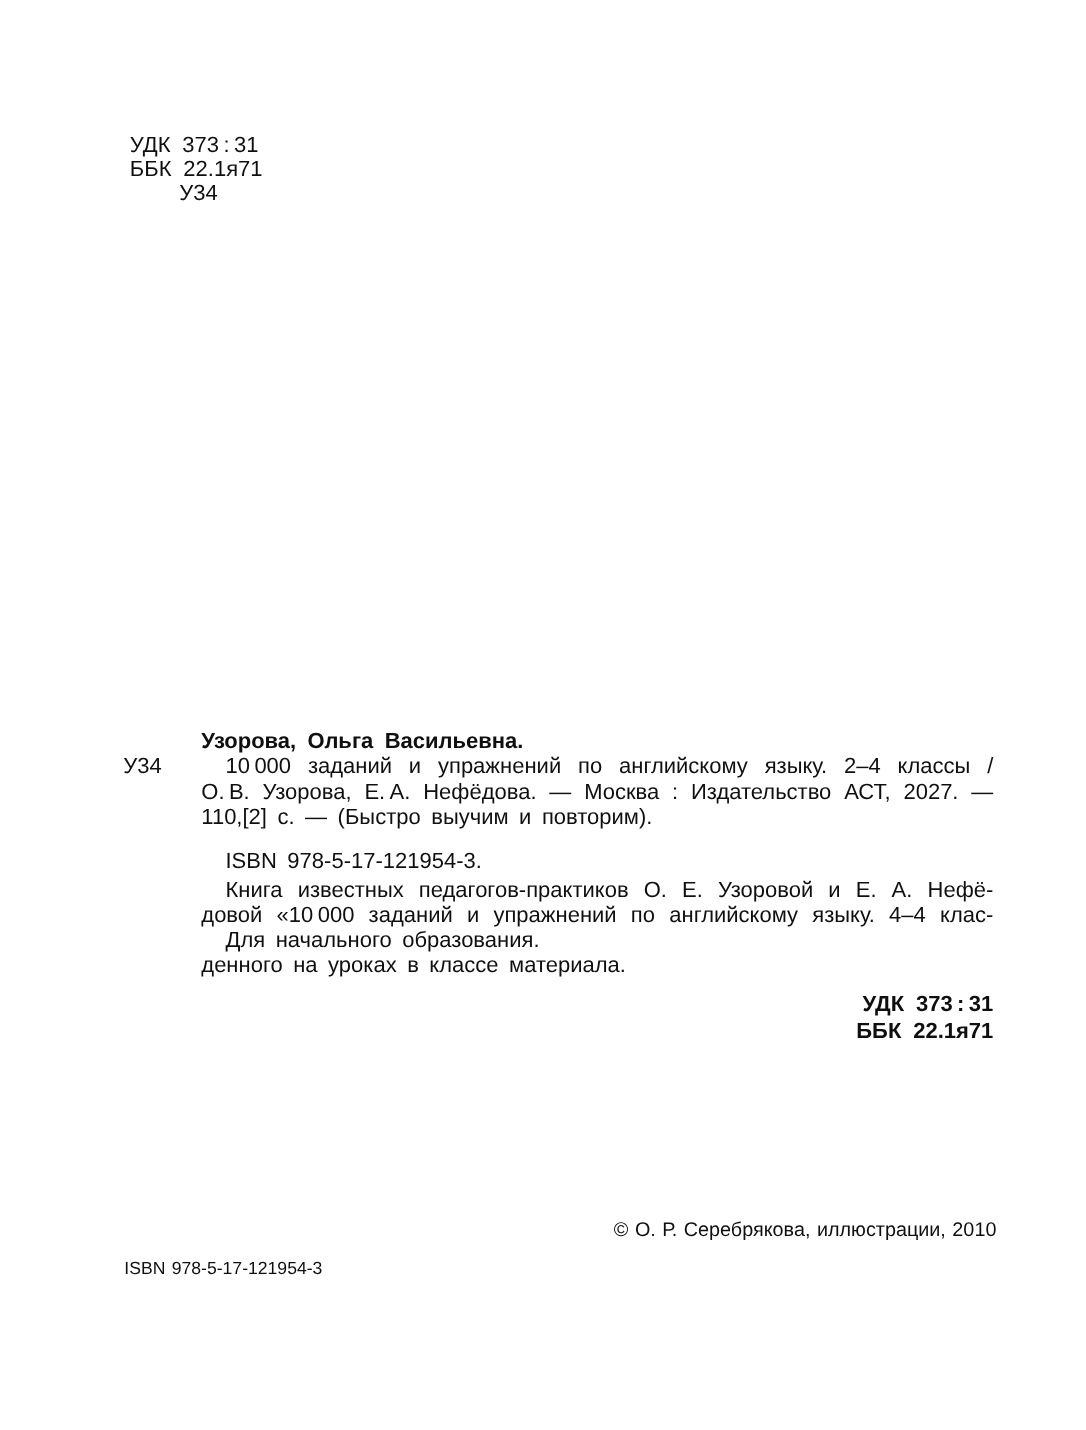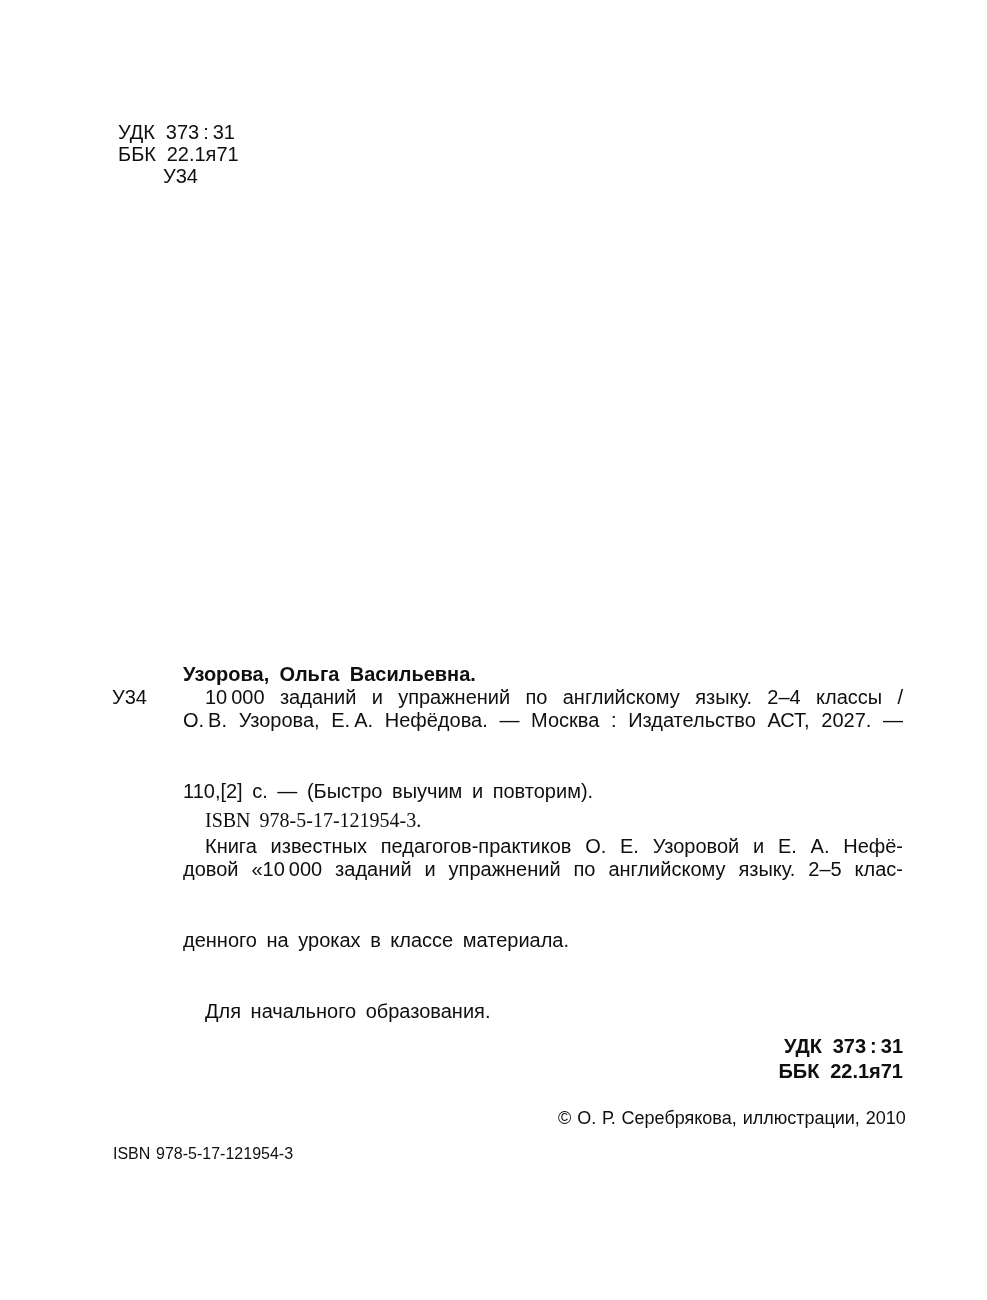--- a/index.html
+++ b/index.html
@@ -41,31 +41,31 @@
     font-size: 20px;
     line-height: 23px;
   }
   .card .line { white-space: normal; }
   .jline {
     text-align: justify;
     text-align-last: justify;
     white-space: nowrap;
   }
   .ind { text-indent: 22px; }
-  .wide { word-spacing: 0.20em; margin-top: 48px; }
+  .wide { word-spacing: 0.20em; }
   .author-heading {
     font-weight: bold;
     word-spacing: 0.24em;
   }
   .entry-code {
     position: absolute;
     left: -71px;
     top: 23px;
   }
-  .isbn-line { margin-top: 6px; font-family: Liberation Serif, serif; }
+  .isbn-line { margin-top: 17px; }
   .annotation-start { margin-top: 3px; }
   .codes-right {
     margin-top: 11px;
     text-align: right;
     font-weight: bold;
     line-height: 25px;
     word-spacing: 0.26em;
   }
 
   
@@ -104,24 +104,24 @@
 
     <div class="line author-heading">Узорова, Ольга Васильевна.</div>
 
     <div class="jline ind">10 000 заданий и упражнений по английскому языку. 2–4 классы /</div>
     <div class="jline">О. В. Узорова, Е. А. Нефёдова. — Москва : Издательство АСТ, 2027. —</div>
     <div class="line wide">110,[2] с. — (Быстро выучим и повторим).</div>
 
     <div class="line ind wide isbn-line">ISBN 978-5-17-121954-3.</div>
 
     <div class="jline ind annotation-start">Книга известных педагогов-практиков О. Е. Узоровой и Е. А. Нефё-</div>
-    <div class="jline">довой «10 000 заданий и упражнений по английскому языку. 2–5 клас-</div>
+    <div class="jline">довой «10 000 заданий и упражнений по английскому языку. 4–4 клас-</div>
+    <div class="line ind wide">Для начального образования.</div>
+
     <div class="line wide">денного на уроках в классе материала.</div>
-
-    <div class="line ind wide">Для начального образования.</div>
 
     <div class="codes-right">
       <div>УДК 373 : 31</div>
       <div>ББК 22.1я71</div>
     </div>
   </div>
 
   <div class="footer-isbn">ISBN 978-5-17-121954-3</div>
 
   <div class="copyright-block">

